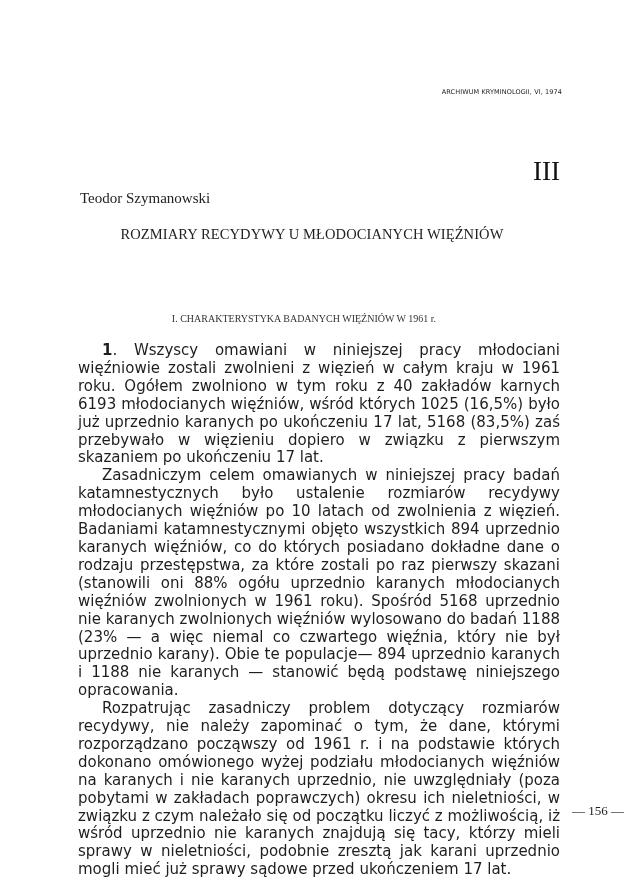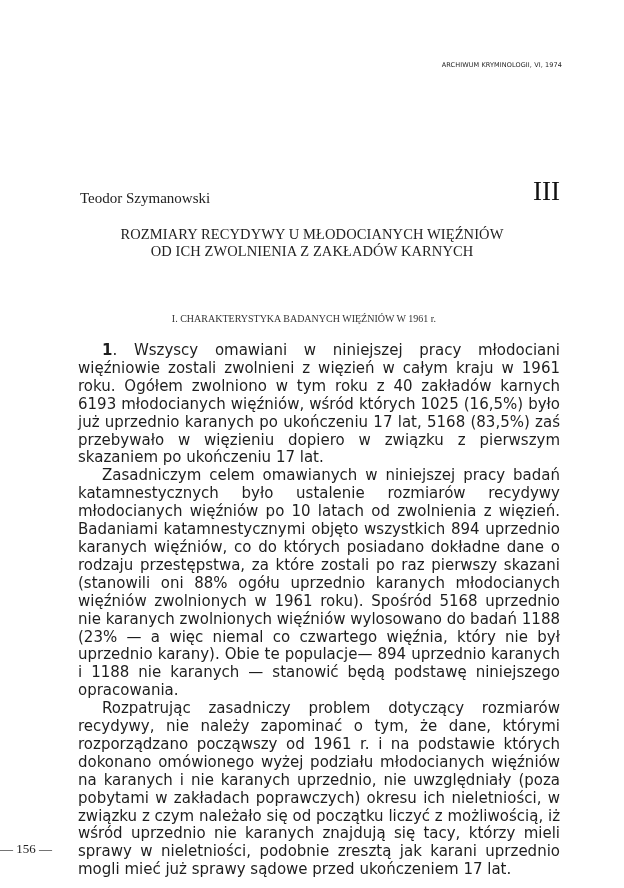--- a/index.html
+++ b/index.html
@@ -1,22 +1,22 @@
 <!DOCTYPE html>
 <html><head>
   <meta charset="utf-8">
   <style>
     html, body { margin: 0; padding: 0; background: #ffffff; }
     body { width: 624px; height: 888px; position: relative; overflow: hidden; color: #1a1a1a; }
     .running-head {
-      position: absolute; top: 61px; right: 62px;
+      position: absolute; top: 88px; right: 62px;
       font-family: "DejaVu Sans", sans-serif; font-size: 6.5px; letter-spacing: 0.1px; color: #222;
     }
     .chapter-num {
-      position: absolute; top: 176px; right: 64px;
+      position: absolute; top: 156px; right: 64px;
       font-family: "Liberation Serif", serif; font-size: 27px; color: #111;
     }
     .author {
       position: absolute; top: 190px; left: 80px;
       font-family: "Liberation Serif", serif; font-size: 15px; color: #222;
     }
     .title {
       position: absolute; top: 226px; left: 0; width: 624px; text-align: center;
       font-family: "Liberation Serif", serif; font-size: 14.5px; line-height: 16.5px; color: #222;
       letter-spacing: 0.1px;
@@ -27,34 +27,33 @@
       font-family: "Liberation Serif", serif; font-size: 10px; color: #333; white-space: nowrap;
     }
     .body {
       position: absolute; top: 342px; left: 78px; width: 482px;
       font-family: "DejaVu Sans", sans-serif; font-size: 15px; line-height: 17.9px; color: #1e1e1e;
       text-align: justify;
     }
     .body p { margin: 0; text-indent: 24px; text-align: justify; text-align-last: left; }
     .body b { font-weight: bold; }
     .folio {
-      position: absolute; top: 803px; left: 0; width: 624px; text-align: left;
-      font-family: "Liberation Serif", serif; font-size: 13px; color: #222; margin-top: 38px;
+      position: absolute; top: 803px; left: 0; width: 624px; text-align: right;
+      font-family: "Liberation Serif", serif; font-size: 13px; color: #222;
     }
   </style>
 </head>
 <body>
 
 <div class="running-head">ARCHIWUM KRYMINOLOGII, VI, 1974</div>
 <div class="chapter-num">III</div>
 <div class="author">Teodor Szymanowski</div>
 
 <div class="title">
   <div>ROZMIARY RECYDYWY U MŁODOCIANYCH WIĘŹNIÓW</div>
-  <div>OD ICH ZWOLNIENIA Z ZAKŁADÓW KARNYCH</div>
 </div>
 
 <div class="section-head">I. CHARAKTERYSTYKA BADANYCH WIĘŹNIÓW W 1961 r.</div>
 
 <div class="body">
   <p><b>1</b><span>. Wszyscy omawiani w niniejszej pracy młodociani więźniowie zostali zwolnieni z więzień w całym kraju w 1961 roku. Ogółem zwolniono w tym roku z 40 zakładów karnych 6193 młodocianych więźniów, wśród których 1025 (16,5%) było już uprzednio karanych po ukończeniu 17 lat, 5168 (83,5%) zaś przebywało w więzieniu dopiero w związku z pierwszym skazaniem po ukończeniu 17 lat.</span></p>
   <p>Zasadniczym celem omawianych w niniejszej pracy badań katamnestycznych było ustalenie rozmiarów recydywy młodocianych więźniów po 10 latach od zwolnienia z więzień. Badaniami katamnestycznymi objęto wszystkich 894 uprzednio karanych więźniów, co do których posiadano dokładne dane o rodzaju przestępstwa, za które zostali po raz pierwszy skazani (stanowili oni 88% ogółu uprzednio karanych młodocianych więźniów zwolnionych w 1961 roku). Spośród 5168 uprzednio nie karanych zwolnionych więźniów wylosowano do badań 1188 (23% — a więc niemal co czwartego więźnia, który nie był uprzednio karany). Obie te populacje— 894 uprzednio karanych i 1188 nie karanych — stanowić będą podstawę niniejszego opracowania.</p>
   <p>Rozpatrując zasadniczy problem dotyczący rozmiarów recydywy, nie należy zapominać o tym, że dane, którymi rozporządzano począwszy od 1961 r. i na podstawie których dokonano omówionego wyżej podziału młodocianych więźniów na karanych i nie karanych uprzednio, nie uwzględniały (poza pobytami w zakładach poprawczych) okresu ich nieletniości, w związku z czym należało się od początku liczyć z możliwością, iż wśród uprzednio nie karanych znajdują się tacy, którzy mieli sprawy w nieletniości, podobnie zresztą jak karani uprzednio mogli mieć już sprawy sądowe przed ukończeniem 17 lat.</p>
 </div>
 

